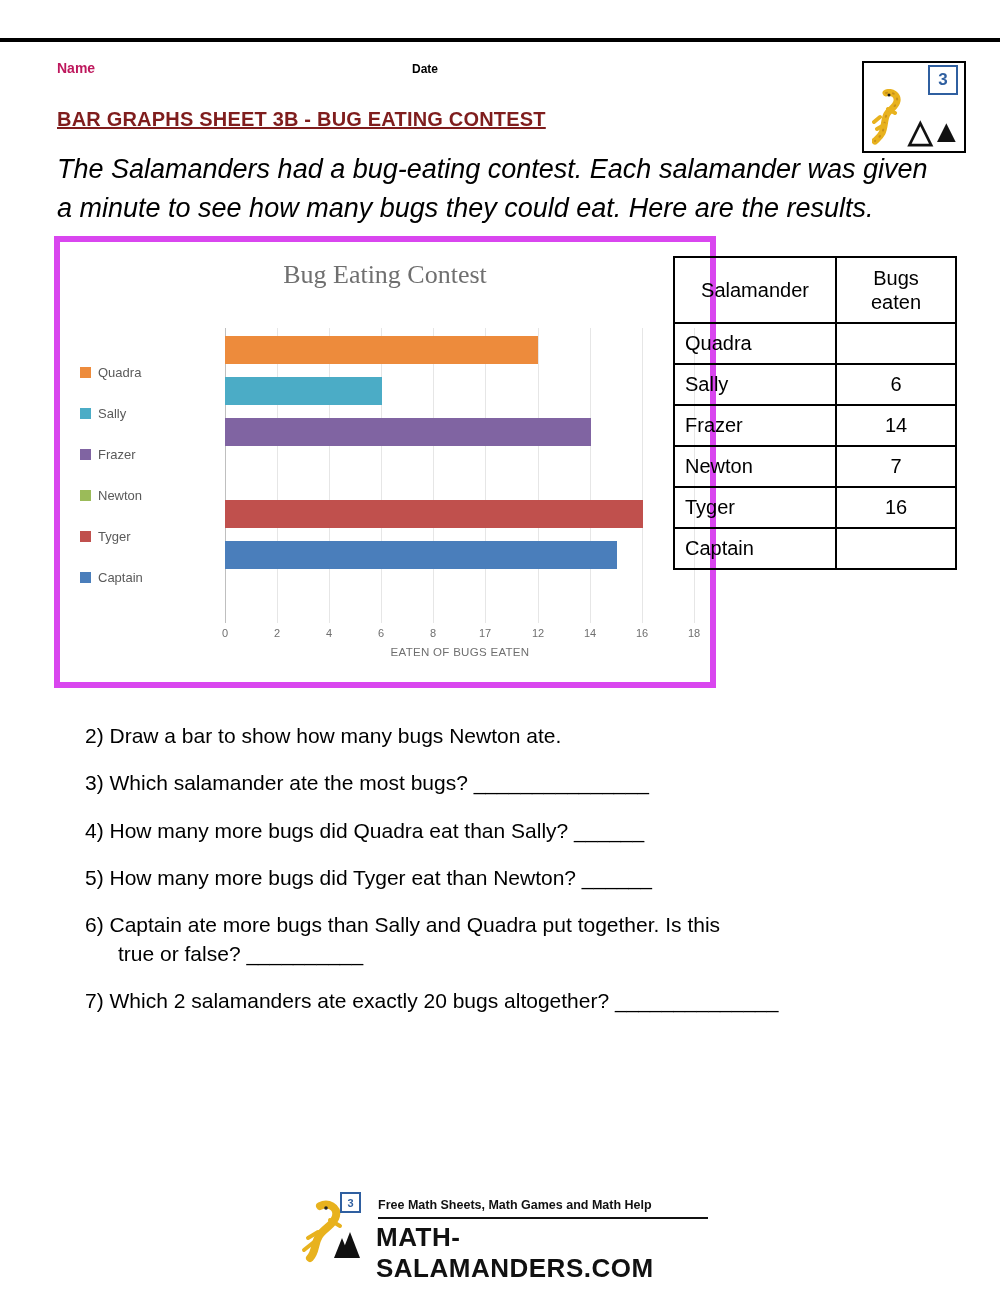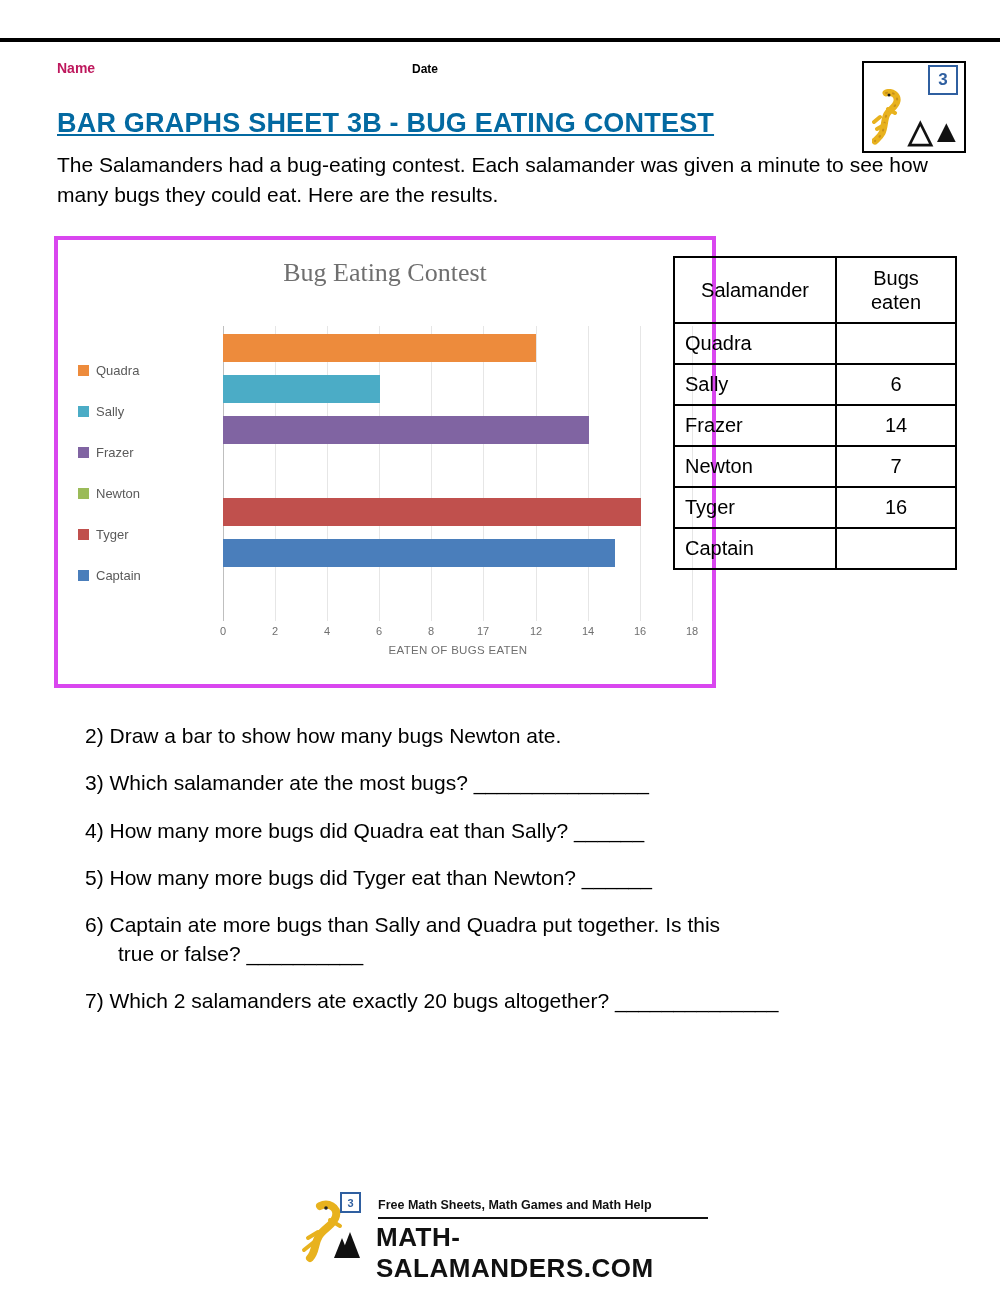--- a/index.html
+++ b/index.html
@@ -54,39 +54,40 @@
     letter-spacing: -2px;
     line-height: 1;
   }
   .badge-sal {
     position: absolute; left: 8px; bottom: 6px;
     width: 34px; height: 56px;
   }
   h1.title {
     position: absolute; left: 57px; top: 108px;
     margin: 0;
-    font-size: 27px;
+    font-size: 20px;
     font-weight: bold;
-    color: #0369a1;
+    color: #7f1d1d;
     text-decoration: underline;
     letter-spacing: 0.2px;
   }
   .intro {
     position: absolute; left: 57px; top: 150px;
     width: 880px;
-    font-size: 21px;
+    font-size: 27px;
     line-height: 1.45;
     color: #000;
+    font-style: italic;
   }
   
   .chart-panel {
     position: absolute;
     left: 54px; top: 236px;
     width: 662px; height: 452px;
-    border: 4px solid #d946ef;
+    border: 6px solid #d946ef;
     background: #ffffff;
     box-sizing: border-box;
   }
   .chart-title {
     position: absolute; left: 0; top: 18px;
     width: 100%;
     text-align: center;
     font-family: "Liberation Serif", serif;
     font-size: 26px;
     color: #6f6f6f;

